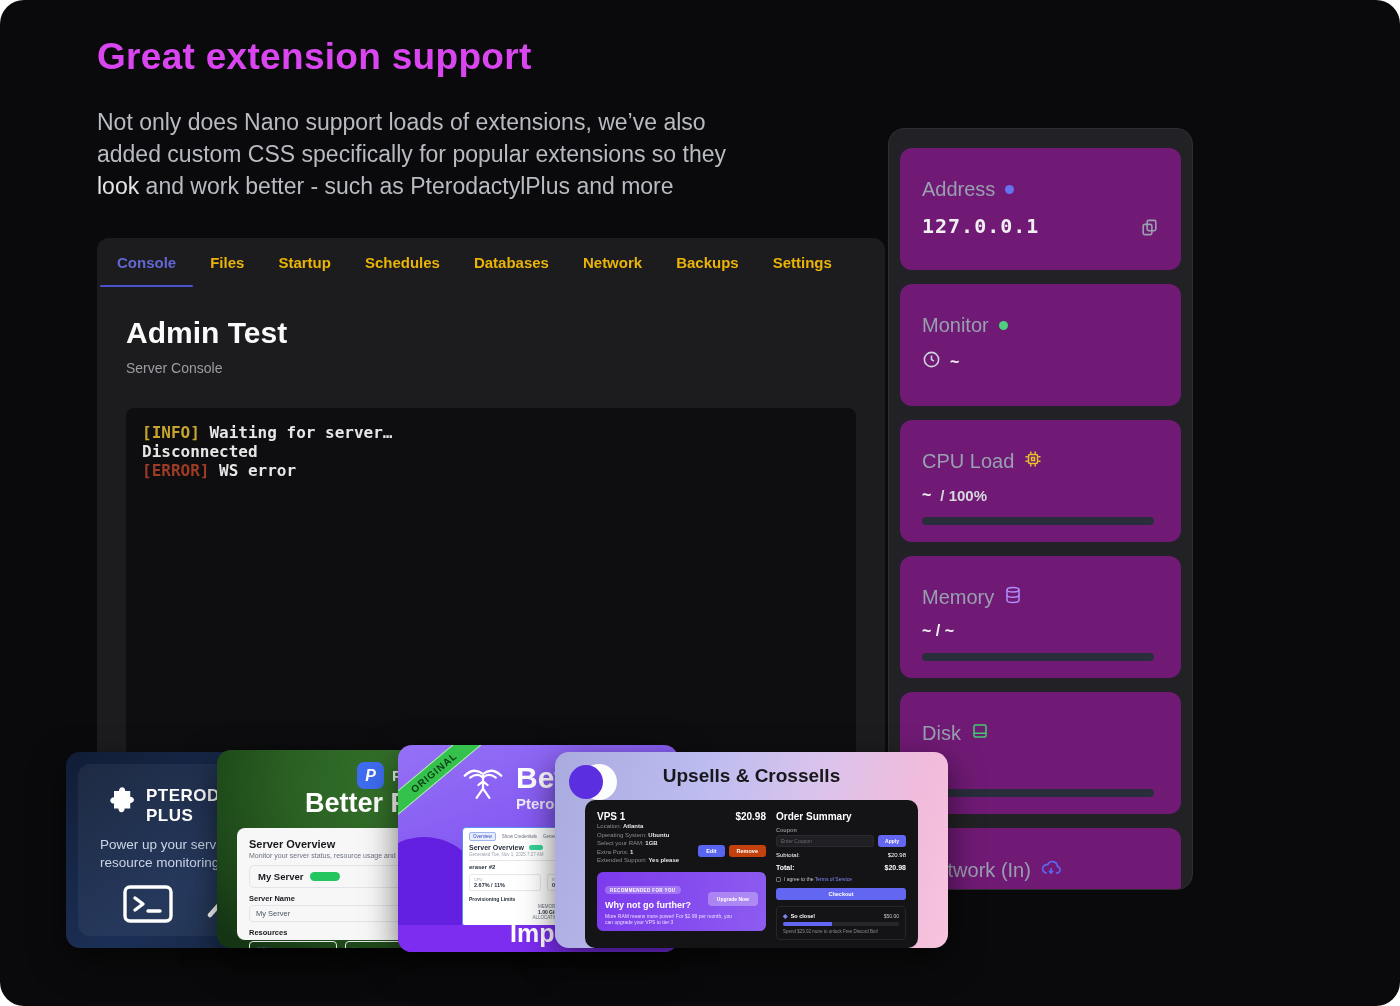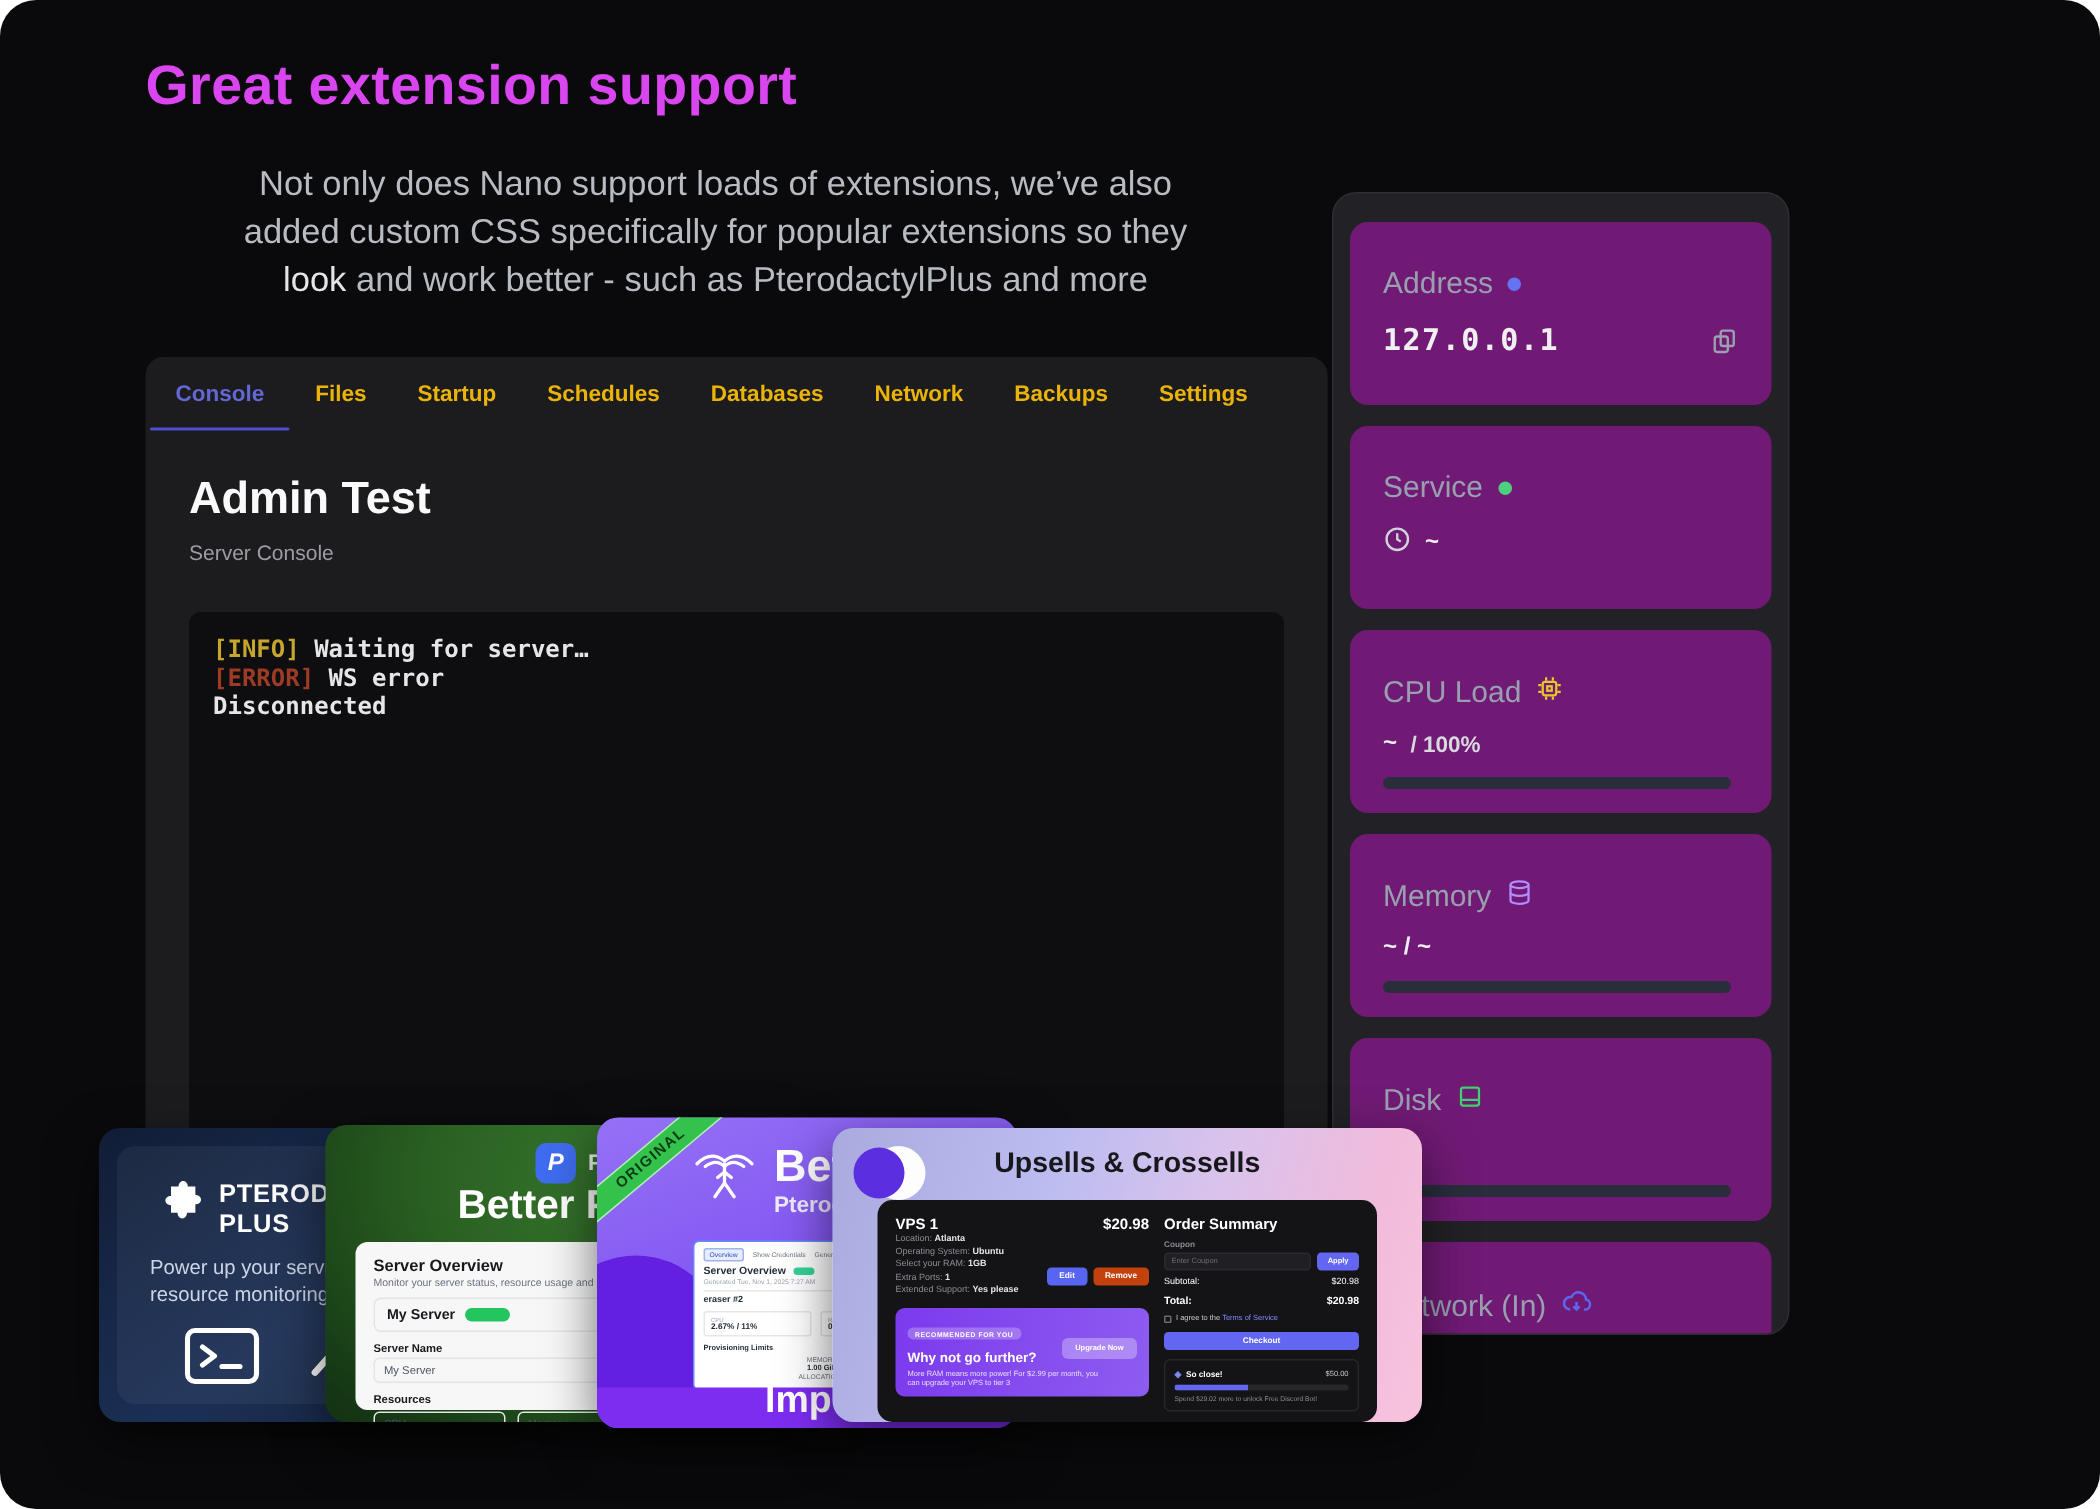--- a/index.html
+++ b/index.html
@@ -5,21 +5,21 @@
   * { margin:0; padding:0; box-sizing:border-box; }
   body { background:#ffffff; font-family:"Liberation Sans", sans-serif; }
   .screen { position:relative; width:1400px; height:1006px; background:#0a0a0c;
             border-radius:24px; overflow:hidden; }
 
   
   .h1 { position:absolute; left:97px; top:36px; font-size:37px; font-weight:700;
         color:#d946ef; letter-spacing:.3px; }
   .intro { position:absolute; left:97px; top:106px; width:760px; font-size:23px;
            line-height:32px; color:#b9bbc2; }
-  .intro-line { white-space:pre-wrap;text-align:center; }
+  .intro-line { white-space:pre-wrap; }
   .intro b { color:#e4e5e9; font-weight:400; }
 
   
   .panel { position:absolute; left:97px; top:238px; width:788px; height:670px;
            background:#1c1c1f; border-radius:12px; z-index:1; }
   .tabs { display:flex; gap:34px; padding:16px 0 0 20px; }
   .tab { position:relative; font-size:15px; font-weight:700; color:#eab308;
          padding-bottom:16px; cursor:default; }
   .tab.active { color:#6267d3; }
   .tab.active::after { content:""; position:absolute; left:-17px; right:-17px;
@@ -211,22 +211,22 @@
       <div class="tab">Schedules</div>
       <div class="tab">Databases</div>
       <div class="tab">Network</div>
       <div class="tab">Backups</div>
       <div class="tab">Settings</div>
     </nav>
     <div class="panel-title">Admin Test</div>
     <div class="panel-sub">Server Console</div>
     <div class="console">
       <div class="cline"><span class="tag-info">[INFO]</span><span> Waiting for server…</span></div>
+      <div class="cline"><span>Disconnected</span></div>
       <div class="cline"><span class="tag-error">[ERROR]</span><span> WS error</span></div>
-      <div class="cline"><span>Disconnected</span></div>
     </div>
   </section>
 
   <aside class="sidebar">
 
     <div class="scard">
       <div class="scard-label">
           <span>Address</span>
           <span class="dot dot-blue"></span>
         </div>
@@ -234,21 +234,21 @@
       <span class="copy-btn">
         <svg width="19" height="19" viewBox="0 0 24 24" fill="none" stroke="#9aa0ae" stroke-width="2">
             <rect x="9" y="3" width="11" height="13" rx="2"></rect>
             <rect x="4" y="8" width="11" height="13" rx="2"></rect>
           </svg>
       </span>
     </div>
 
     <div class="scard">
       <div class="scard-label">
-          <span>Service</span>
+          <span>Monitor</span>
           <span class="dot dot-green"></span>
         </div>
       <div class="scard-value">
         <span><svg width="19" height="19" viewBox="0 0 24 24" fill="none" stroke="#cfd3dc" stroke-width="2">
               <circle cx="12" cy="12" r="9"></circle>
               <path d="M12 7v5l3 2"></path>
             </svg></span>
         <span>~</span>
       </div>
     </div>

